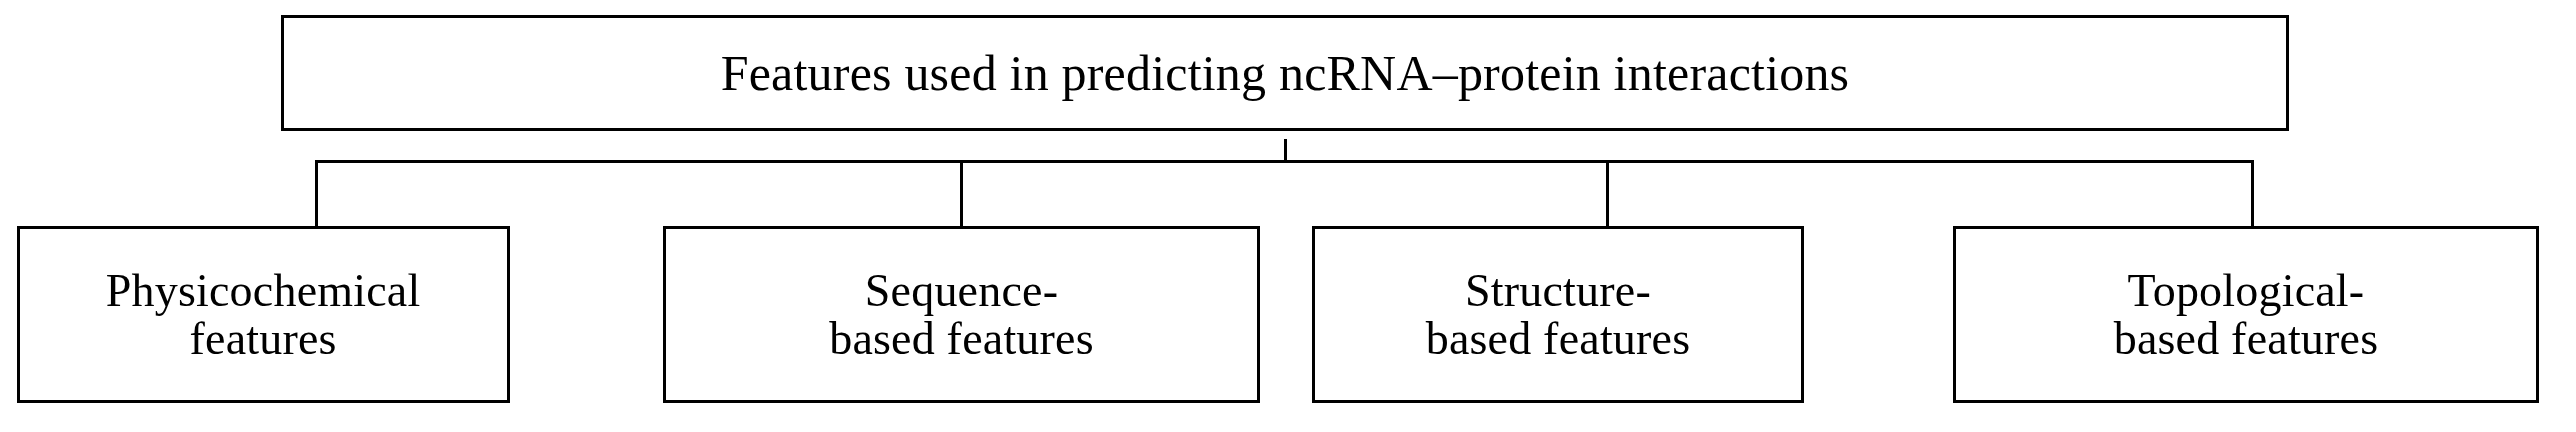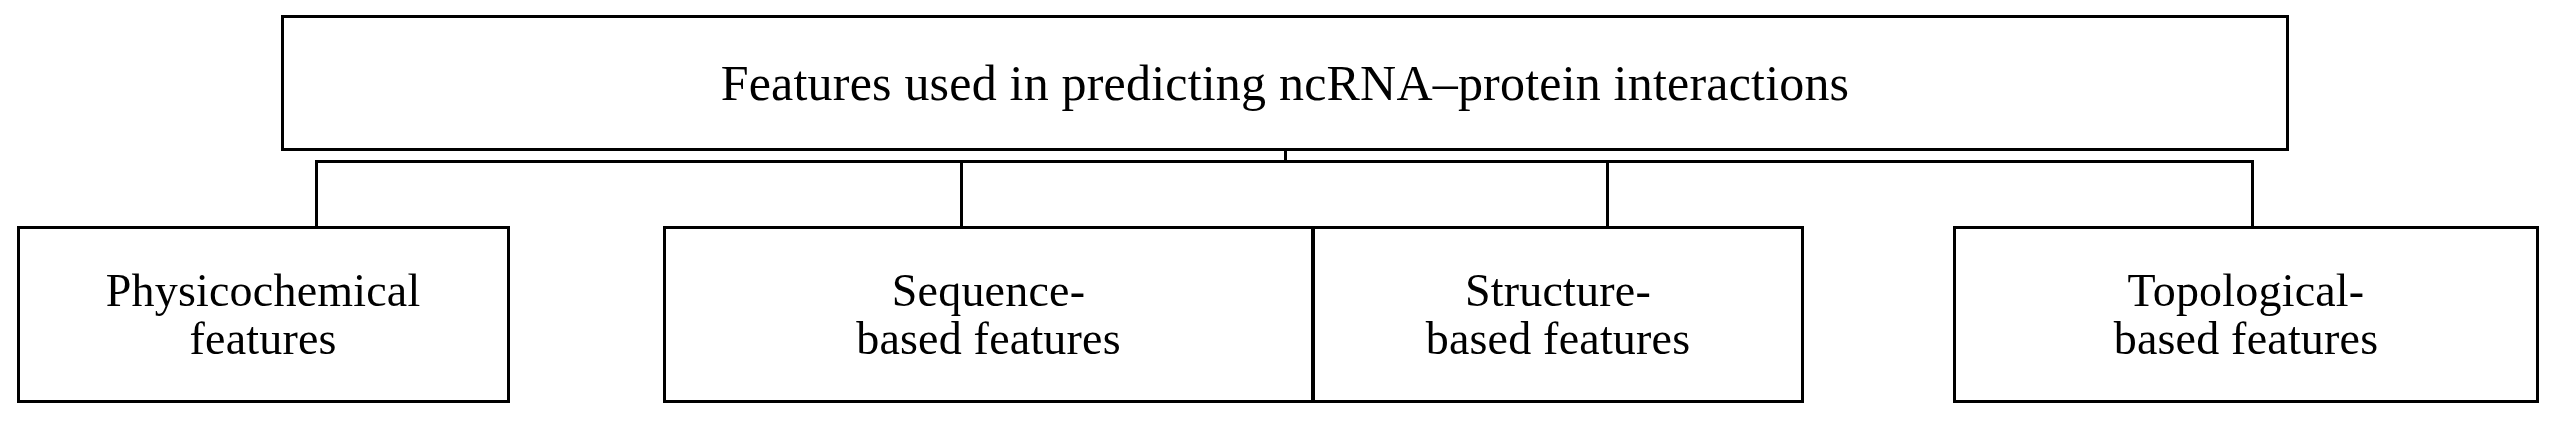--- a/index.html
+++ b/index.html
@@ -35,29 +35,29 @@
     line-height: 1.04;
     letter-spacing: 0.2px;
     white-space: pre-line;
   }
 
   
   #root-node {
     left: 281px;
     top: 15px;
     width: 2008px;
-    height: 136px;
+    height: 116px;
   }
   #root-node .node-label {
     font-size: 50px;
   }
 
   
   #leaf-node-0 { left: 16.6px;   top: 226px; width: 493px; height: 177px; }
-  #leaf-node-1 { left: 663px;  top: 226px; width: 651px; height: 177px; }
+  #leaf-node-1 { left: 663px;  top: 226px; width: 597px; height: 177px; }
   #leaf-node-2 { left: 1312px; top: 226px; width: 492px; height: 177px; }
   #leaf-node-3 { left: 1953px; top: 226px; width: 586px; height: 177px; }
   .leaf .node-label {
     font-size: 46px;
   }
 
   
   .conn {
     position: absolute;
     background: #000000;

